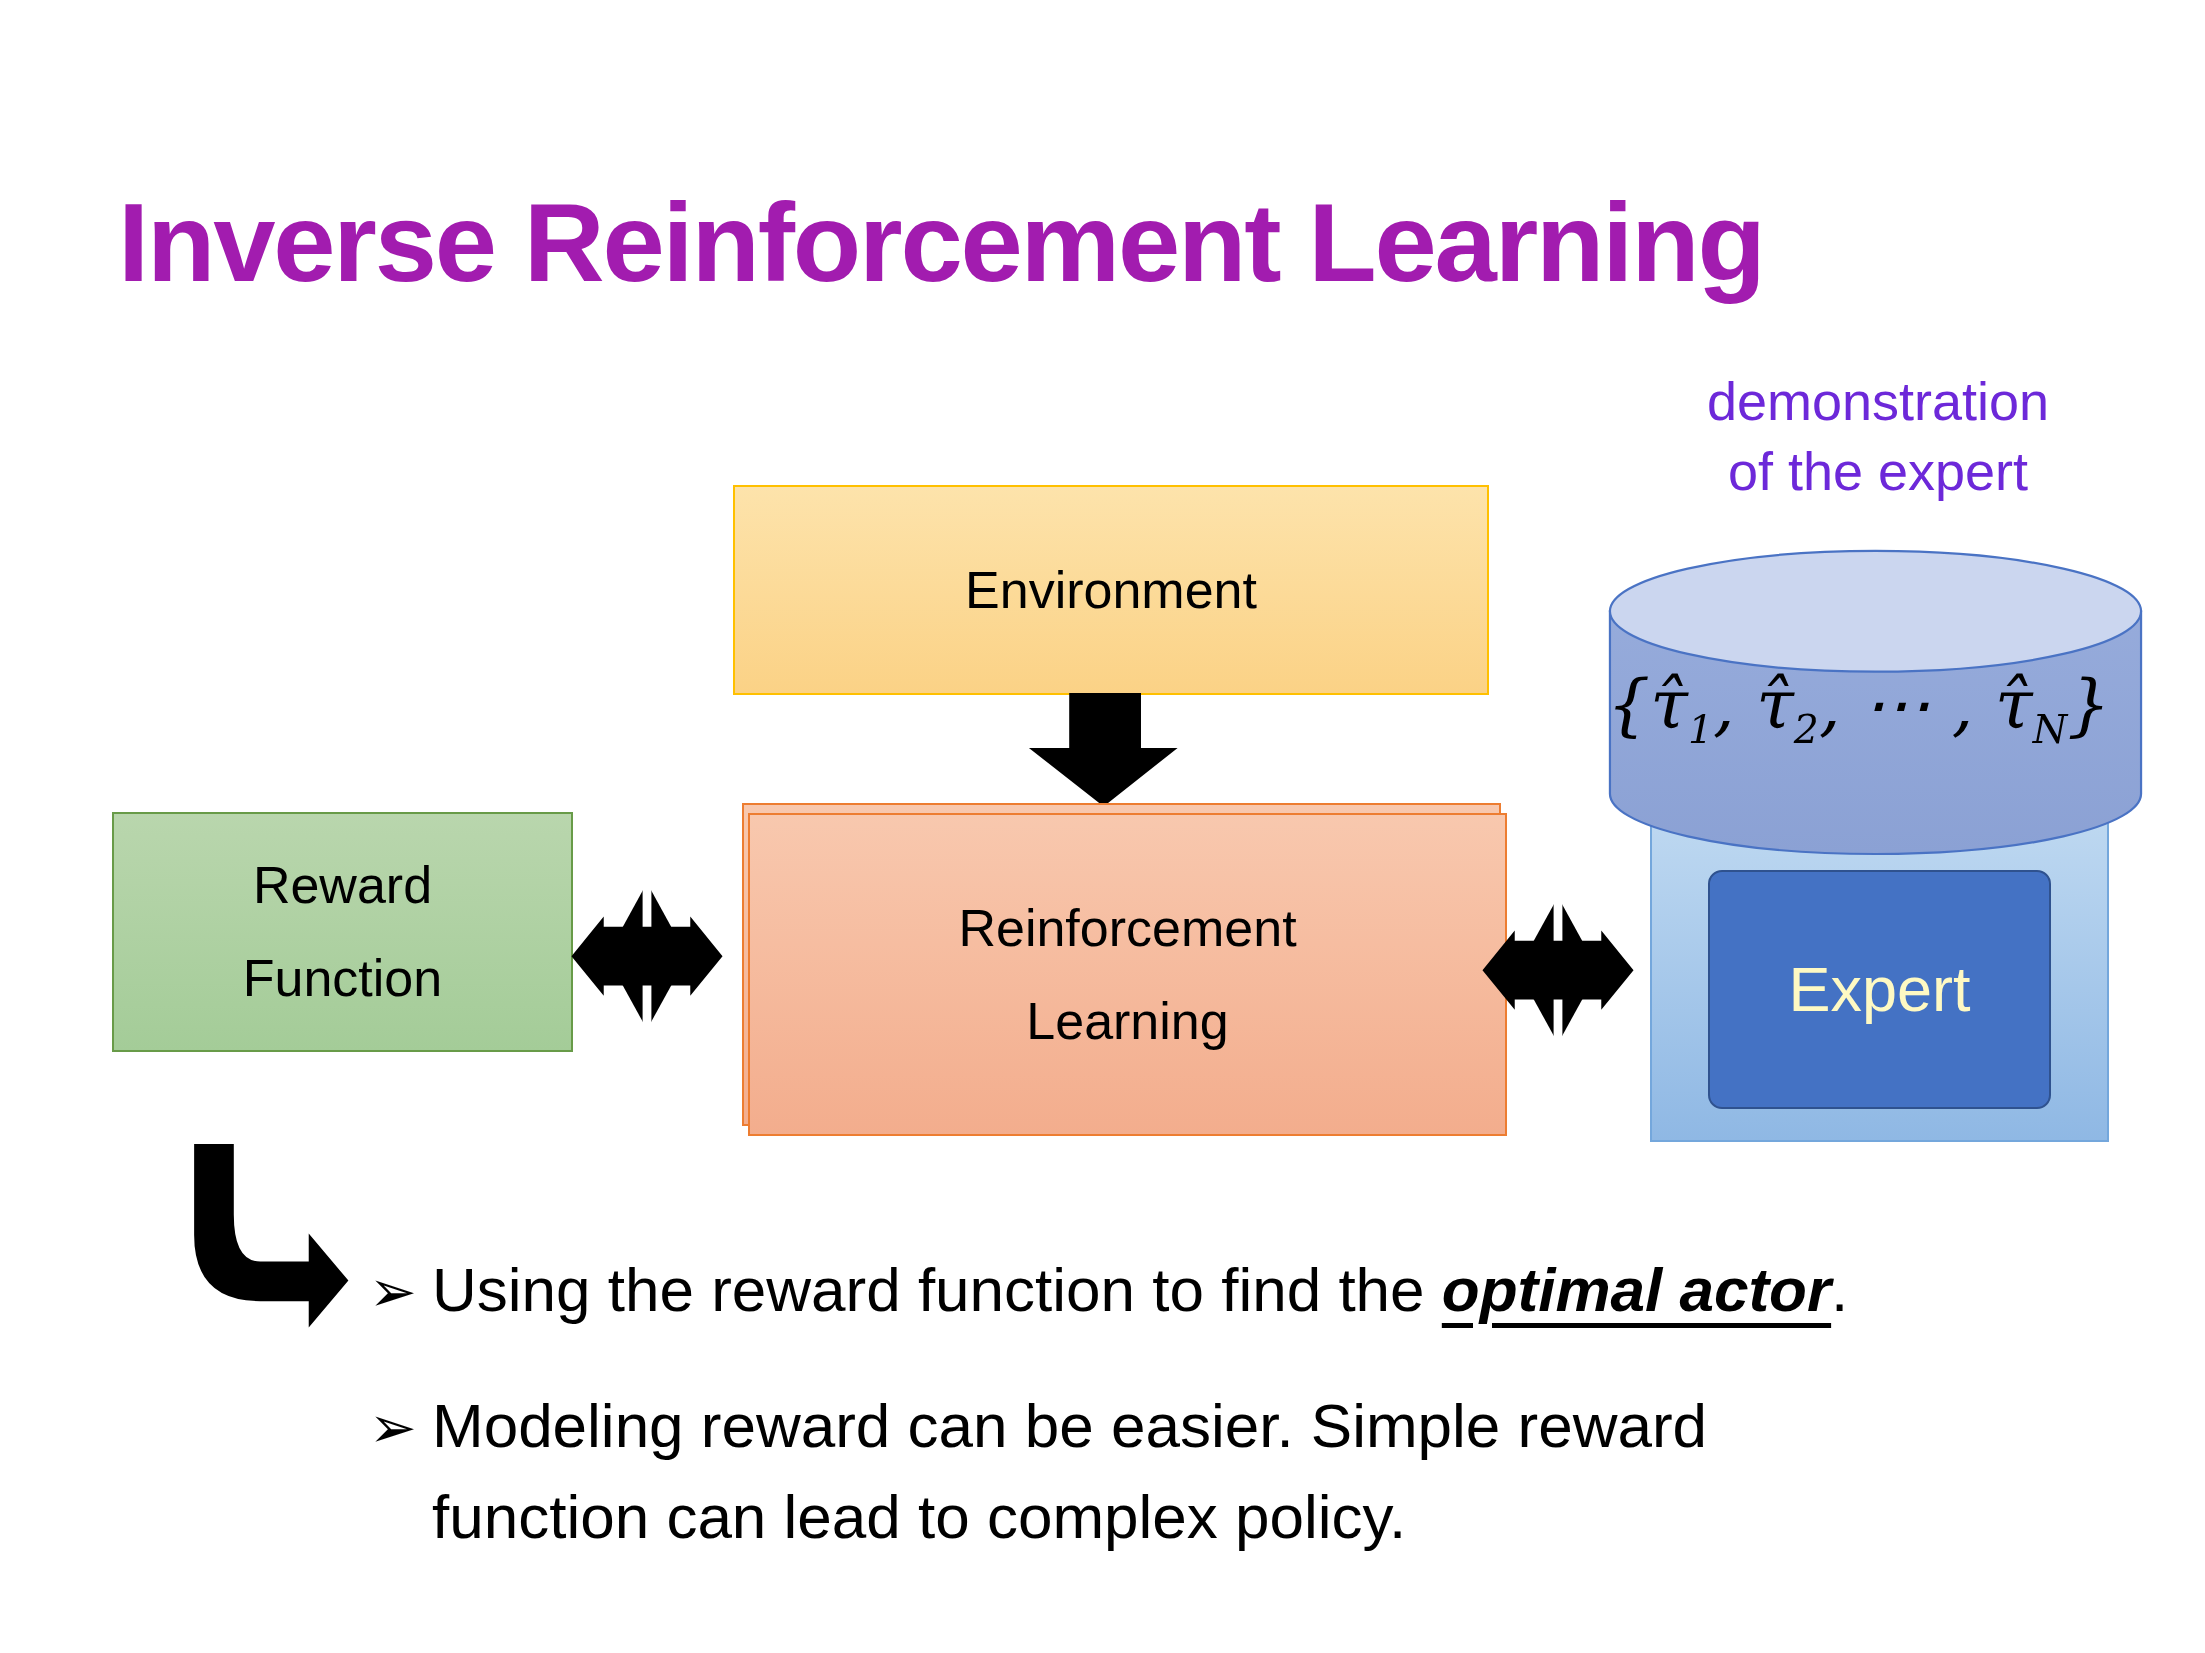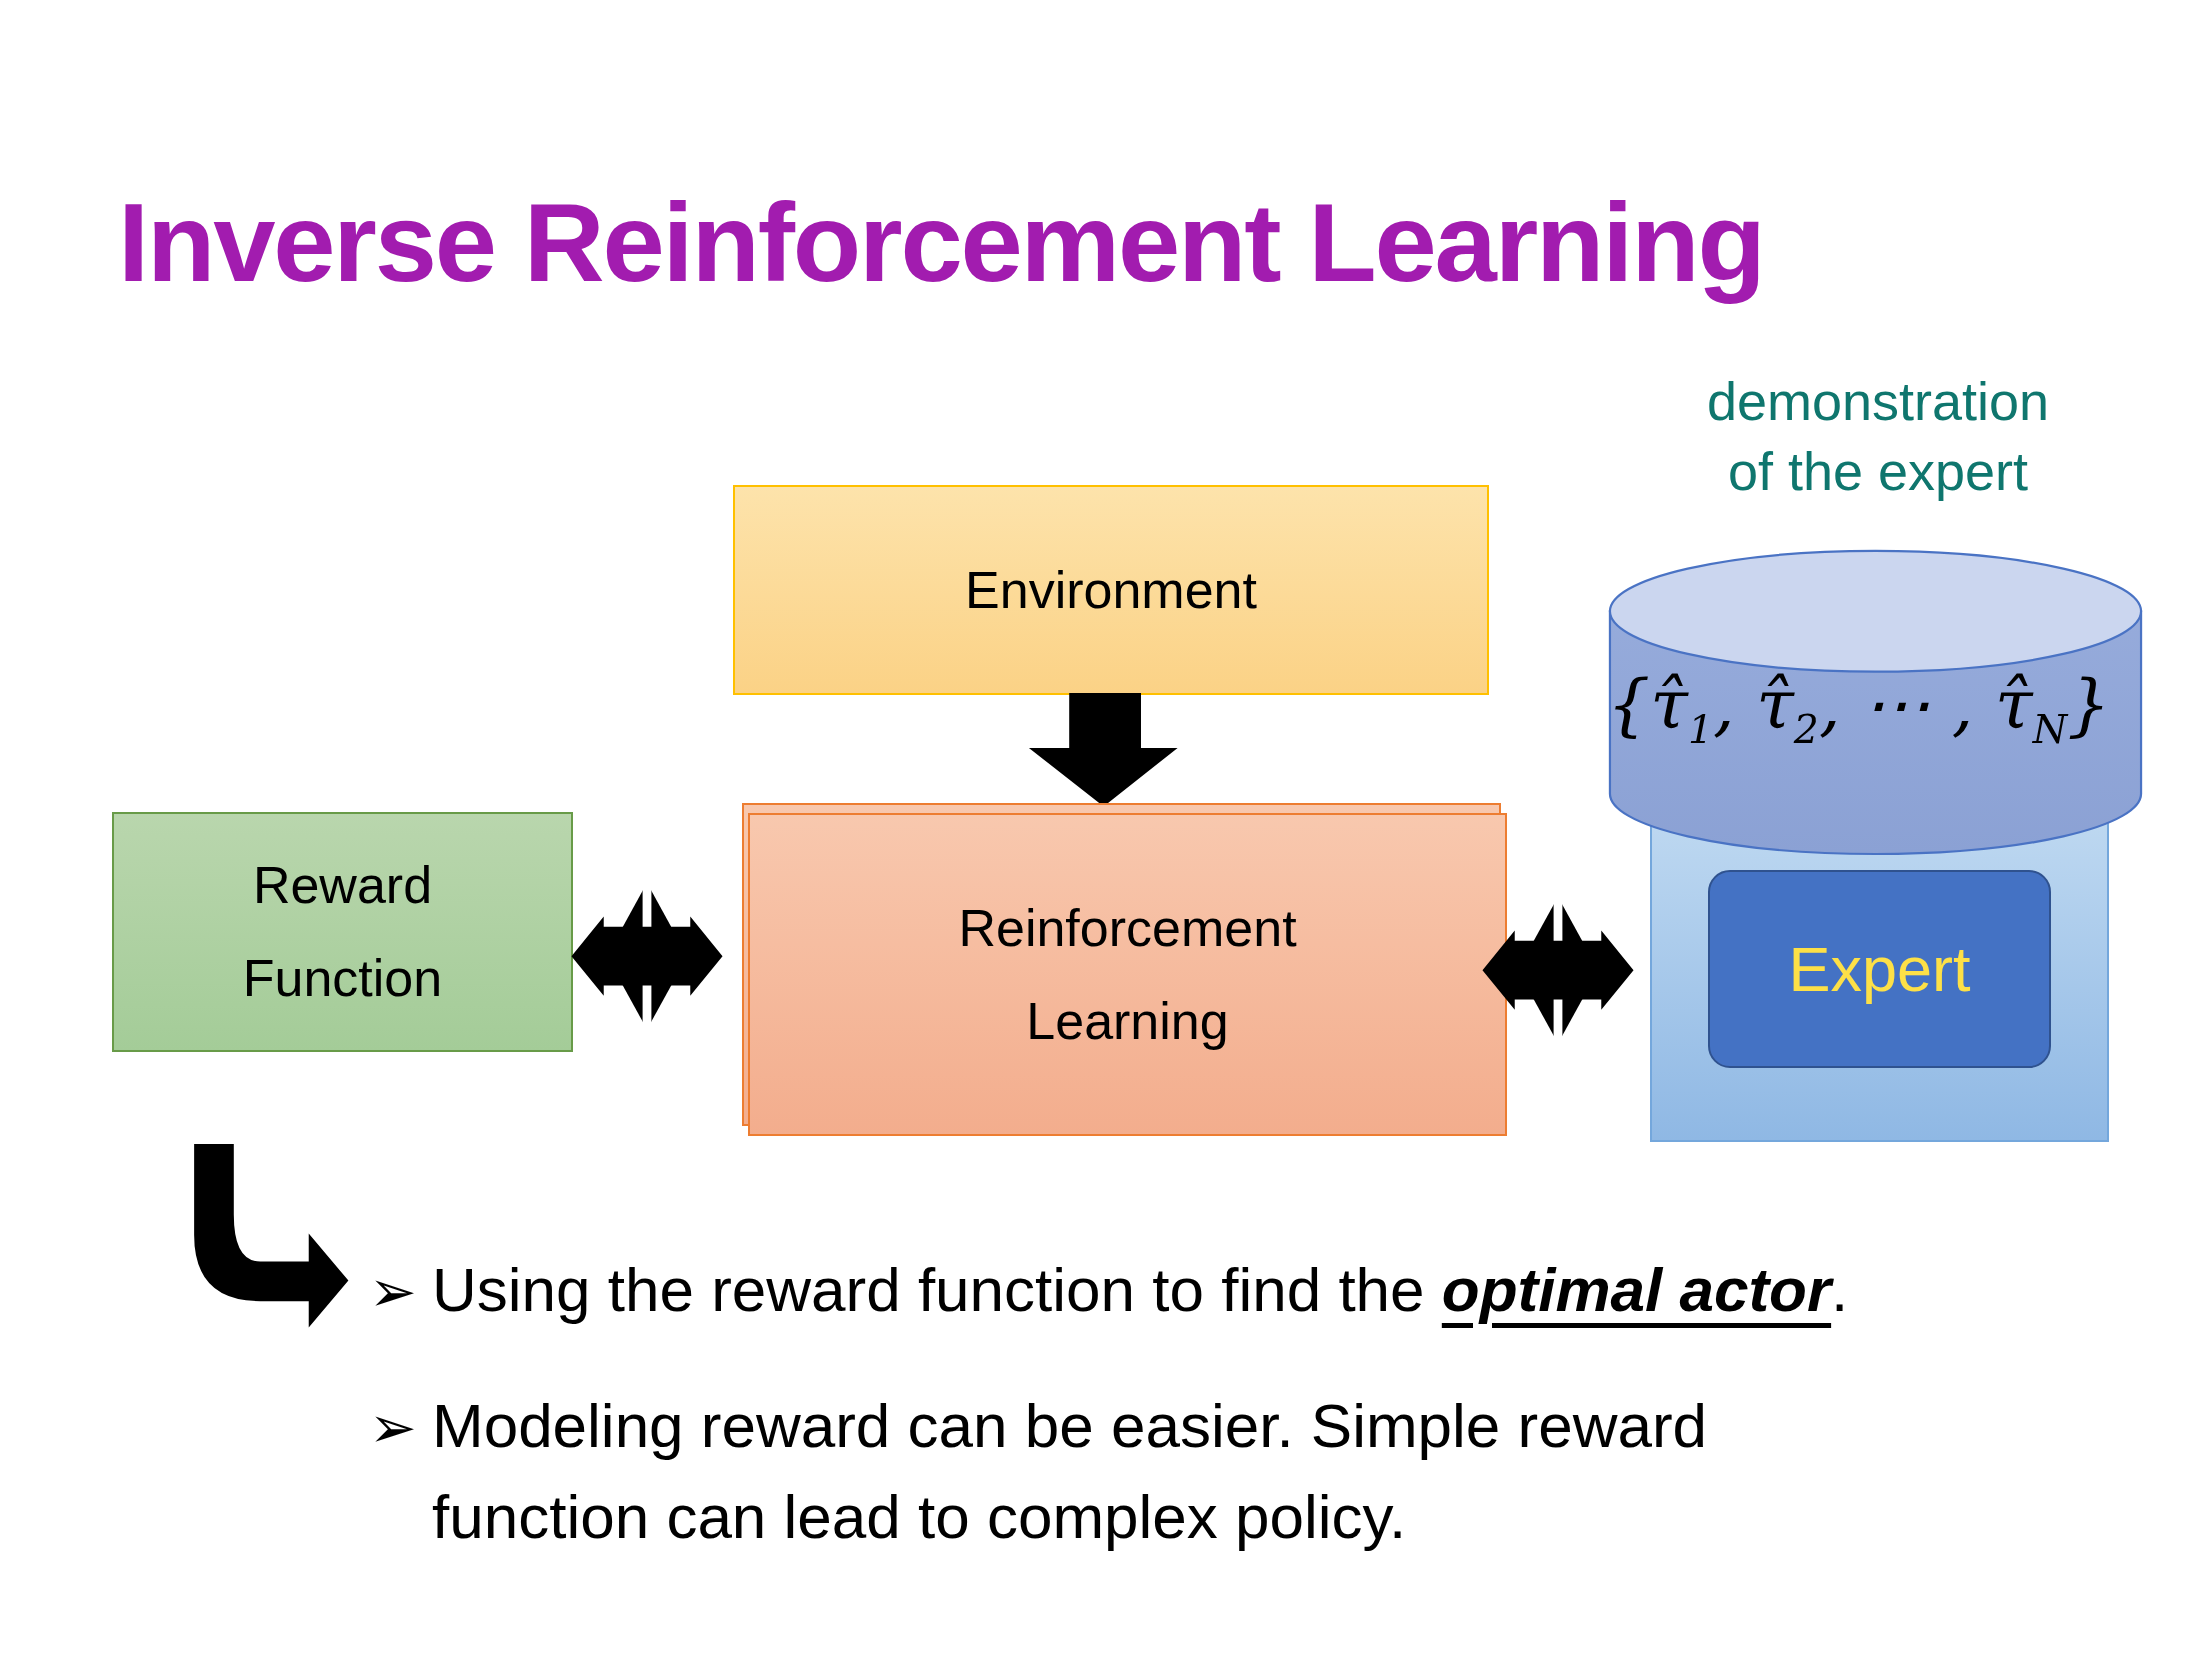--- a/index.html
+++ b/index.html
@@ -9,21 +9,21 @@
   }
   .abs{position:absolute;}
   
   #title{
     left:118px;top:178px;width:1911px;
     font-size:112px;letter-spacing:-2.2px;font-weight:700;color:#a21caf;white-space:nowrap;
   }
   
   #demo-caption{
     left:1595px;top:366px;width:566px;text-align:center;
-    font-size:54px;line-height:70px;color:#0f766e;
+    font-size:54px;line-height:70px;color:#6d28d9;
   }
   
   .dbox{display:flex;align-items:center;justify-content:center;text-align:center;
         font-size:52px;line-height:93px;color:#000;box-sizing:border-box;}
   #env-box{
     left:733px;top:485px;width:756px;height:210px;
     background:linear-gradient(180deg,var(--env_fill_top),var(--env_fill_bottom));
     border:2.9px solid var(--env_border);
   }
   #reward-box{
@@ -40,23 +40,23 @@
     left:748px;top:813px;width:759px;height:323px;
     background:linear-gradient(180deg,var(--rl_fill_top),var(--rl_fill_bottom));
     border:2.9px solid var(--rl_border);
   }
   #expert-panel{
     left:1650px;top:809px;width:459px;height:333px;
     background:linear-gradient(180deg,var(--panel_fill_top),var(--panel_fill_bottom));
     border:2.2px solid var(--panel_border);box-sizing:border-box;
   }
   #expert-box{
-    left:1708px;top:870px;width:343px;height:198px;border-radius:22px;
+    left:1708px;top:870px;width:343px;height:239px;border-radius:14px;
     background:var(--expert_fill);border:2.9px solid var(--expert_border);
-    color:#fde047;font-size:63px;
+    color:#fef9c3;font-size:63px;
   }
   
   #cylinder{left:1607px;top:548px;width:537px;height:309px;}
   #traj{
     left:1607px;top:665px;width:537px;text-align:left;
     font-family:"DejaVu Serif","Liberation Serif",serif;font-style:italic;
     font-size:68px;color:#000;
   }
   #traj sub{font-size:58%;font-style:italic;}
   

